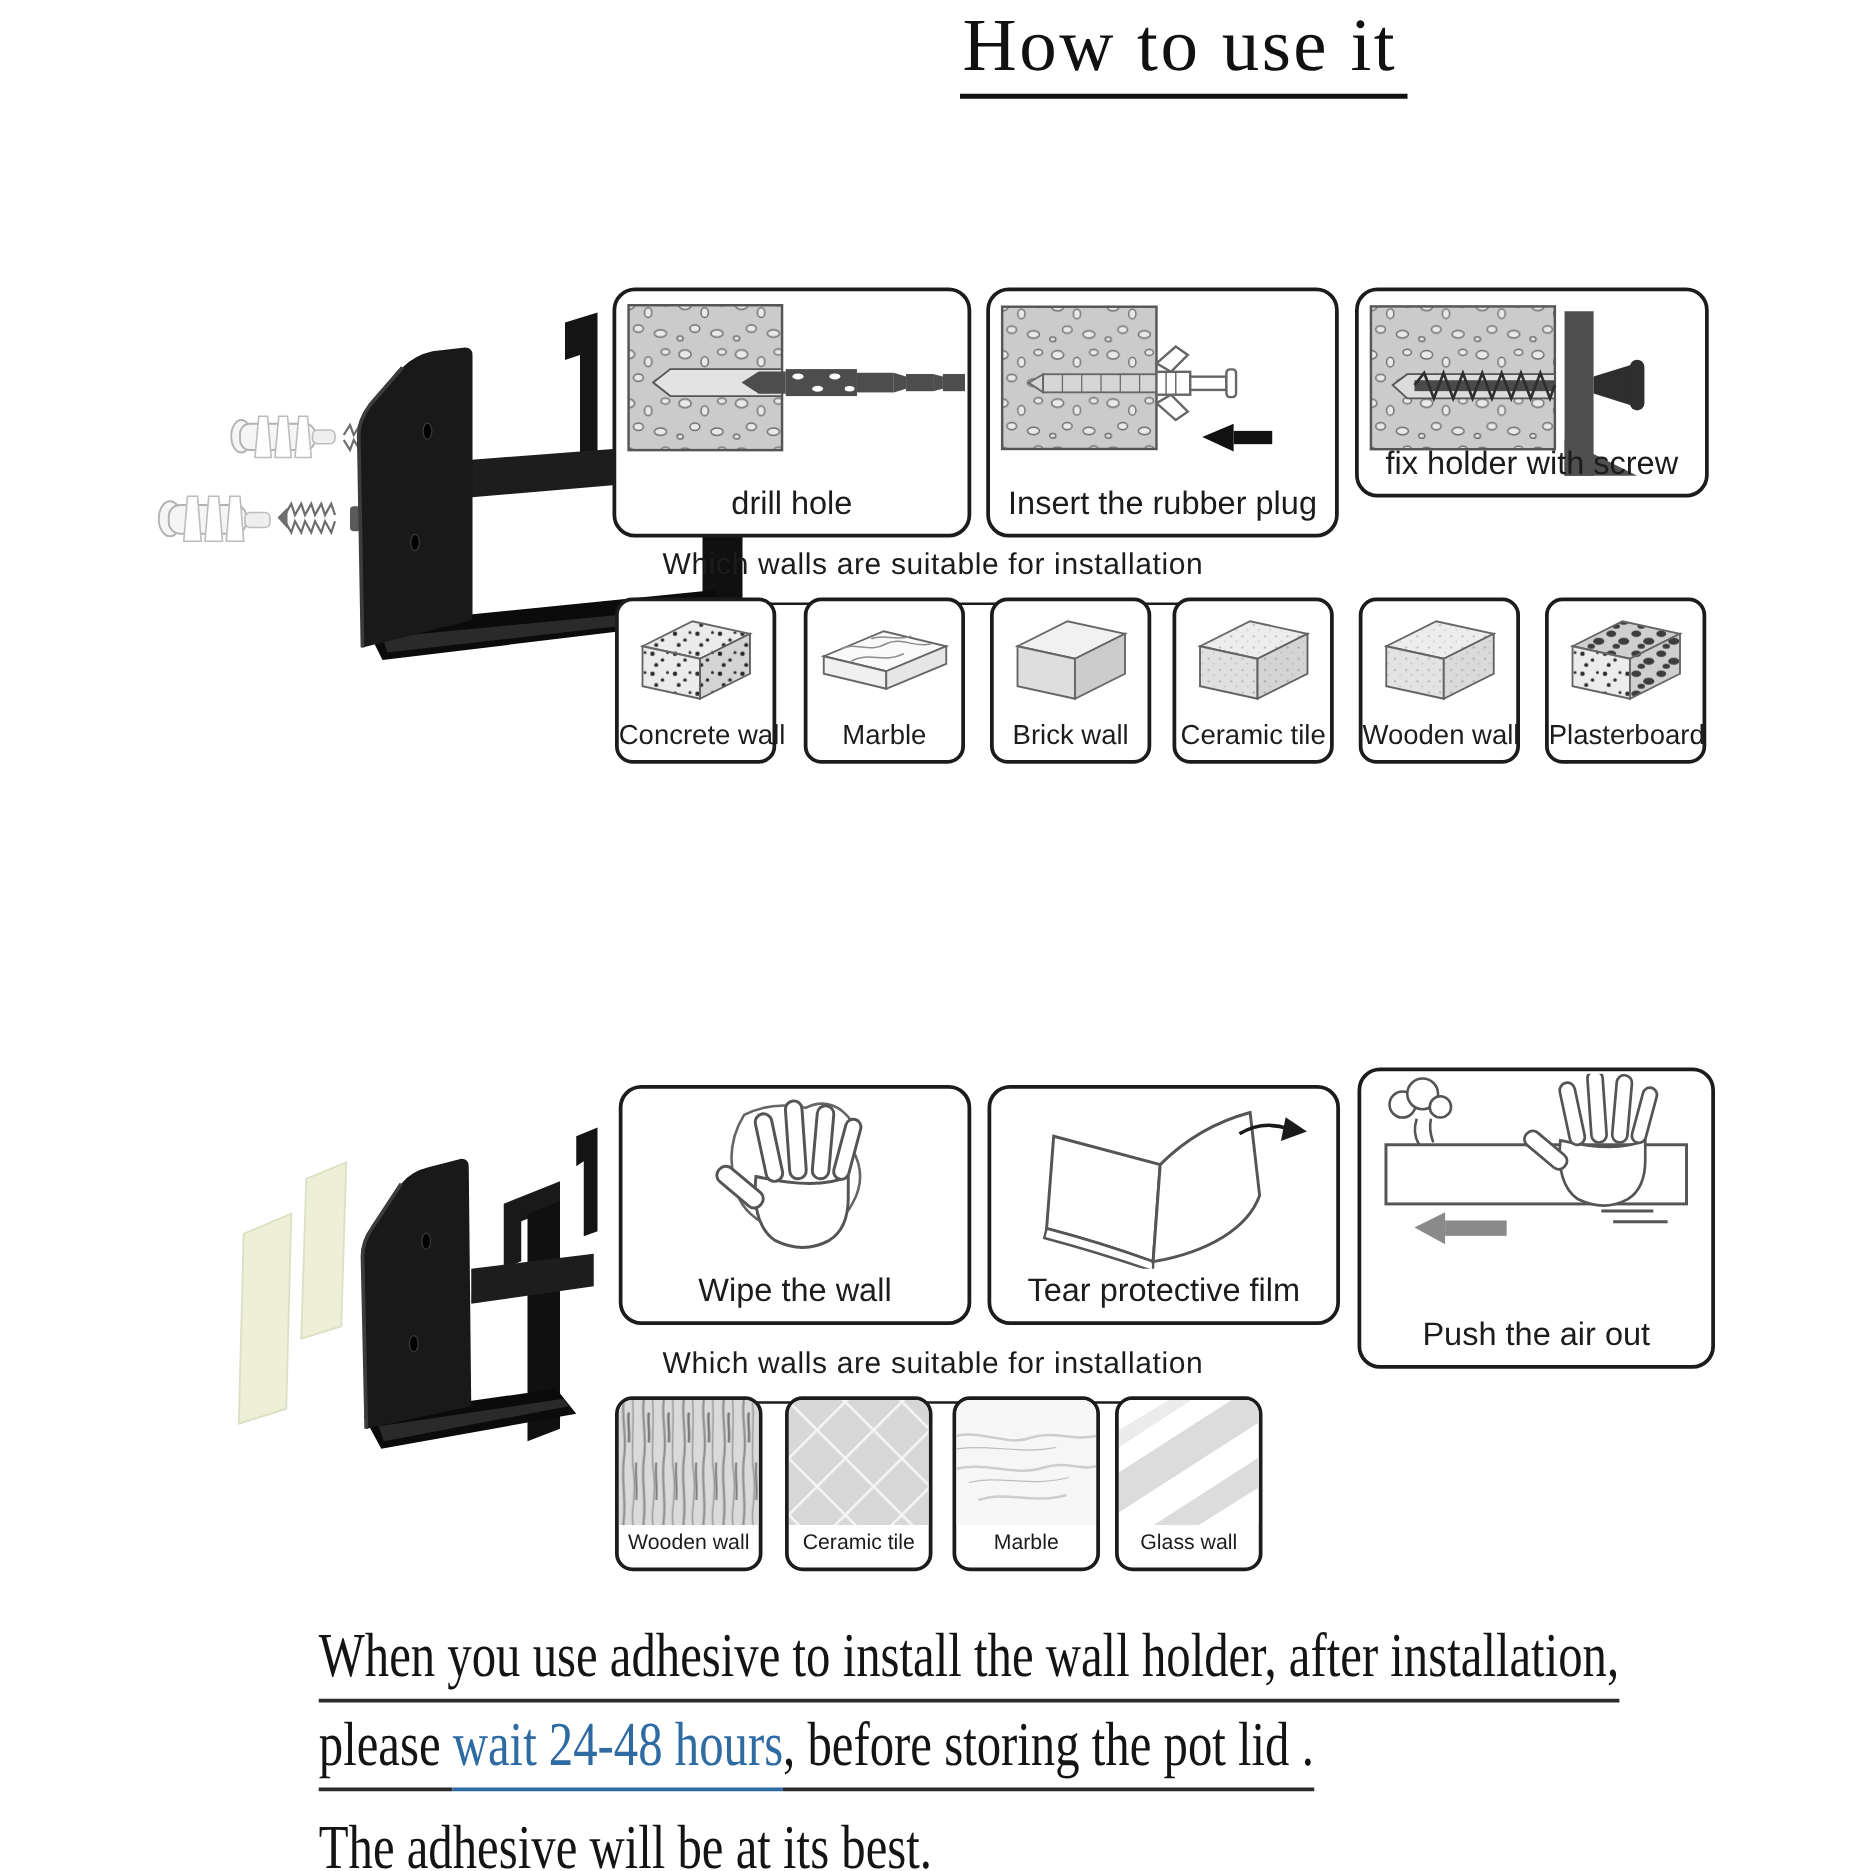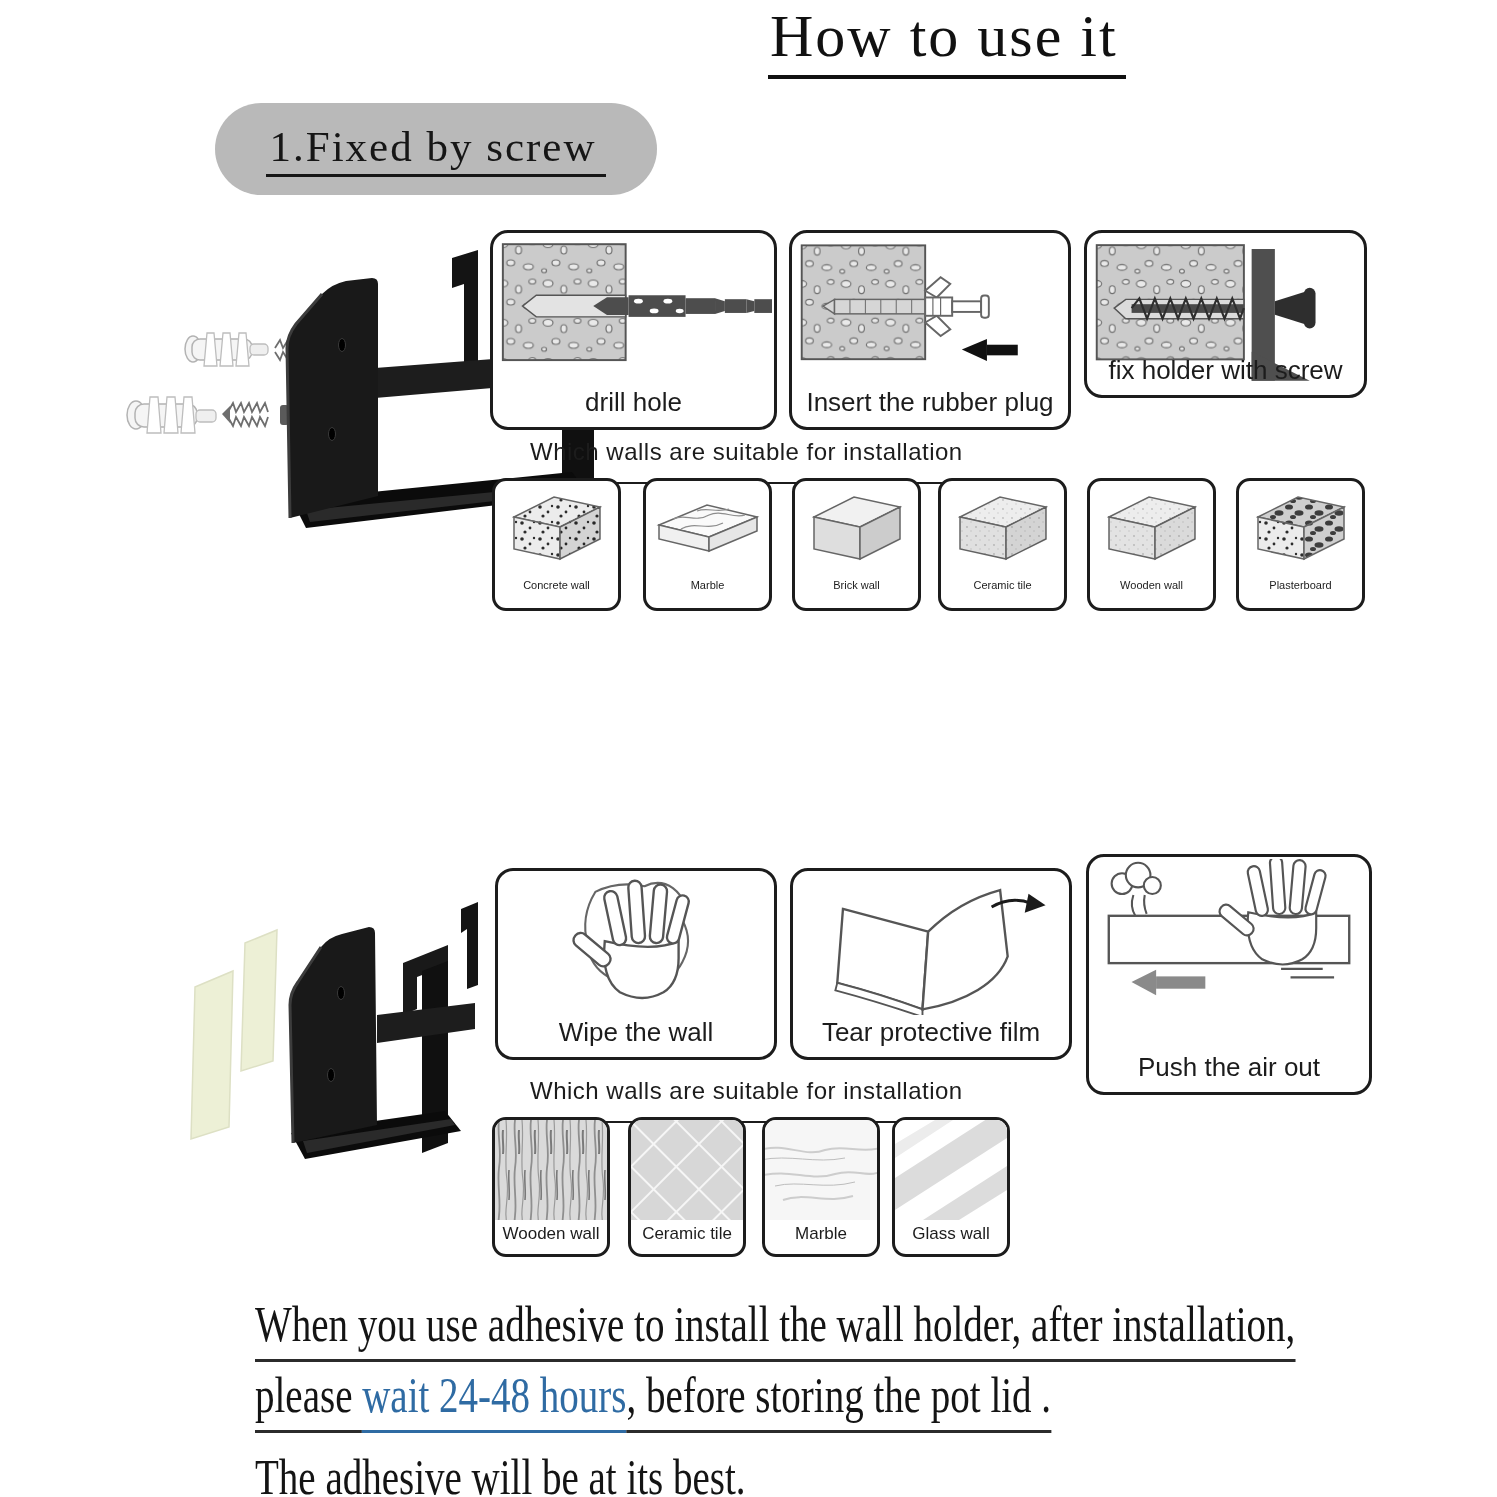--- a/index.html
+++ b/index.html
@@ -29,22 +29,22 @@
   .which span { border-bottom:2.5px solid #1c1c1c; padding-bottom:17px;margin-left:38px; }
   .which-1 { top:438px; }
   .which-2 { top:1077px; }
 
   .wall-card { position:absolute; background:#fff; border:3px solid #1c1c1c; border-radius:14px; }
   .row1 .wall-card, .wall-card.r1 { top:478px; width:129px; height:133px; }
   .wall-card.r2 { top:1117px; width:118px; height:140px; }
   .wall-card svg.block { position:absolute; top:6px; left:5px; }
   .tex-wrap { position:absolute; top:0; left:0; right:0; height:100px; border-radius:11px 11px 0 0; overflow:hidden; }
   .tex-wrap svg { display:block; width:100%; height:100%; }
-  .wall-label { position:absolute; left:0; right:0; bottom:17px; text-align:center;
-                font-size:11px; color:#1c1c1c; white-space:nowrap; }
+  .wall-label { position:absolute; left:0; right:0; bottom:7px; text-align:center;
+                font-size:22px; color:#1c1c1c; white-space:nowrap; }
   .wall-card.r2 .wall-label { bottom:10px; font-size:17px; }
 
   .ft-line { position:absolute; left:255px; transform:scaleX(0.78); transform-origin:left top;
              font-family:"Liberation Serif", serif; font-size:50px; color:#141414; white-space:nowrap; }
   .ft-line .u { border-bottom:3px solid #2b2b2b; padding-bottom:7px; }
   .ft-line .link { color:#2f6ba3; border-bottom:3px solid #2f6ba3; padding-bottom:7px; }
   .ft-1 { top:1295px; }
   .ft-2 { top:1366px; }
   .ft-3 { top:1448px; }
 
@@ -96,23 +96,20 @@
         <path d="M0 0 H32" stroke="#f6f6f6" stroke-width="4"></path>
         <path d="M0 0 V32" stroke="#f6f6f6" stroke-width="4"></path>
       </pattern>
     </defs>
   </svg>
 
   <div class="title">
     <span class="u-t">How to use it</span>
   </div>
 
-  <div class="pill pill-1">
-    <span>1.Fixed by screw</span>
-  </div>
 
   <svg class="illus" style="left:110px; top:248px;" width="500" height="310" viewBox="0 0 500 310">
 
     <g stroke="#6e6e6e" fill="none" stroke-width="1.8">
       <path d="M165 100 l5 -8 l3 8 l5 -8 l3 8 l5 -8 l3 8"></path>
       <path d="M165 104 l5 8 l3 -8 l5 8 l3 -8 l5 8 l3 -8"></path>
       <path d="M118 164 l5 -9 l3 9 l5 -9 l3 9 l5 -9 l3 9 l5 -9 l3 9 l5 -9 l3 9"></path>
       <path d="M118 169 l5 9 l3 -9 l5 9 l3 -9 l5 9 l3 -9 l5 9 l3 -9 l5 9 l3 -9"></path>
     </g>
     <polygon points="112,166 120,158 120,175" fill="#6e6e6e"></polygon>

